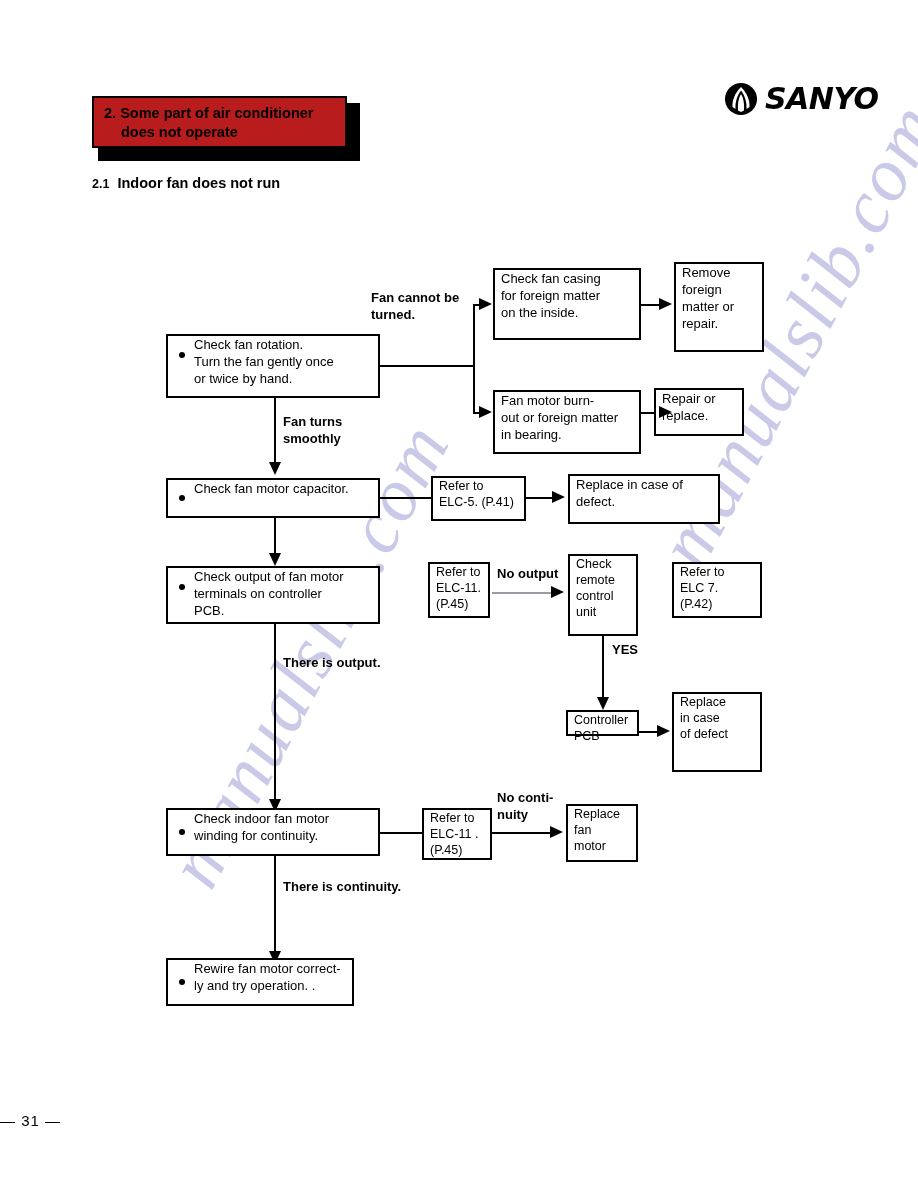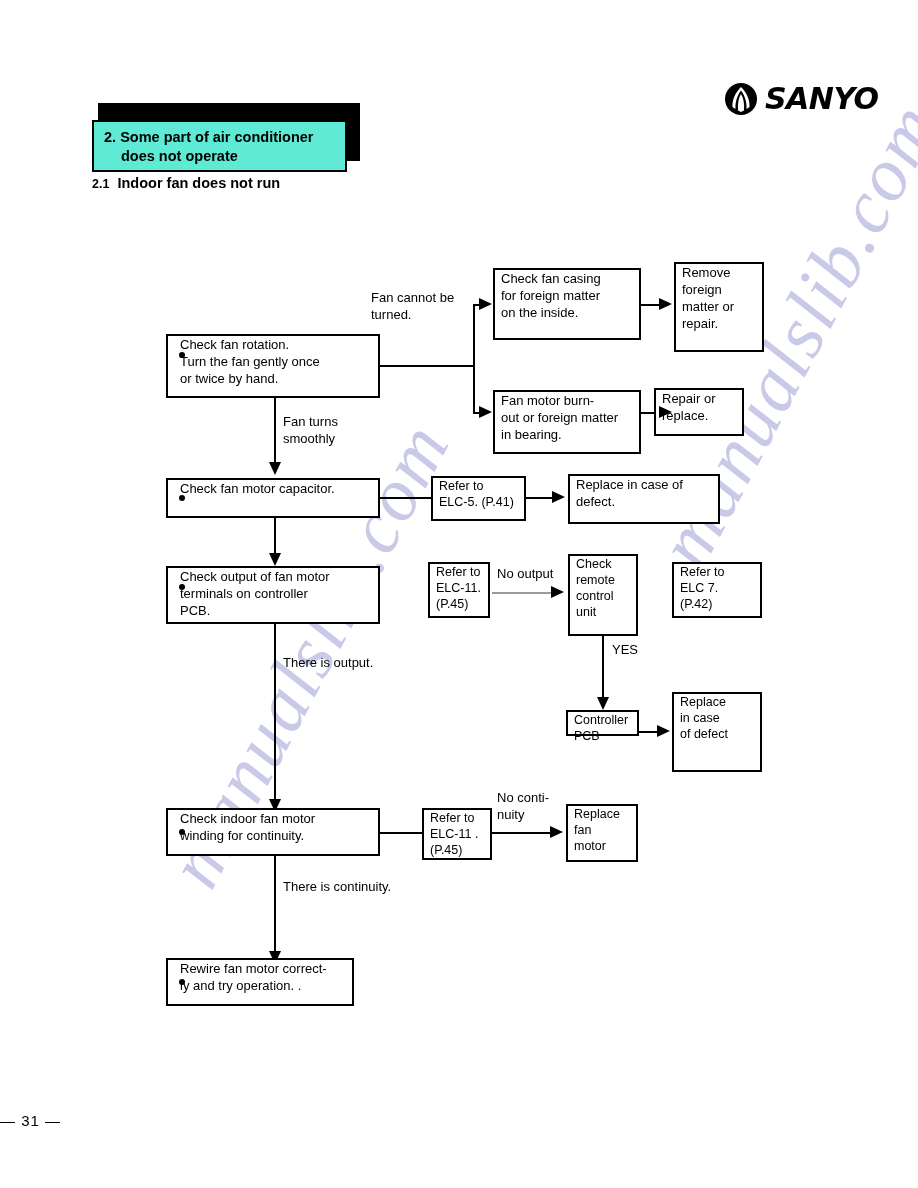--- a/index.html
+++ b/index.html
@@ -74,24 +74,23 @@
     height: 58px;
     background: #000;
   }
   .heading-box {
     position: absolute;
     left: 0;
     top: 0;
     width: 255px;
     height: 52px;
     border: 2px solid #000;
-    background: #5eead4;
+    background: #b91c1c;
     box-sizing: border-box;
     padding: 6px 8px 0 10px;
-    margin-top: 24px;
   }
   .heading-box .line {
     font-weight: bold;
     font-size: 14.5px;
     line-height: 19px;
     white-space: nowrap;
   }
   .heading-box .line.l2 { padding-left: 17px; }
 
   .subheading {
@@ -113,21 +112,21 @@
     box-sizing: border-box;
     z-index: 3;
     display: flex;
   }
   .node .txt {
     font-size: 13px;
     line-height: 17px;
     white-space: pre-line;
     padding: 0 6px;
   }
-  .node.bullet .txt { padding-left: 12px; }
+  .node.bullet .txt { padding-left: 26px; }
   .node.bullet::before {
     content: "";
     position: absolute;
     left: 11px;
     top: 50%;
     margin-top: -3px;
     width: 6px;
     height: 6px;
     border-radius: 50%;
     background: #000;
@@ -136,20 +135,21 @@
   .node.small .txt { font-size: 12.5px; line-height: 16px; }
   .node.faded .txt { color: #000; }
 
   .label {
     position: absolute;
     font-size: 13px;
     line-height: 17px;
     white-space: pre-line;
     z-index: 4;
     background: transparent;
+    font-weight: bold;
   }
 
   
   .ln {
     position: absolute;
     background: #000;
     z-index: 2;
   }
   .ln.h { height: 2px; }
   .ln.v { width: 2px; }

